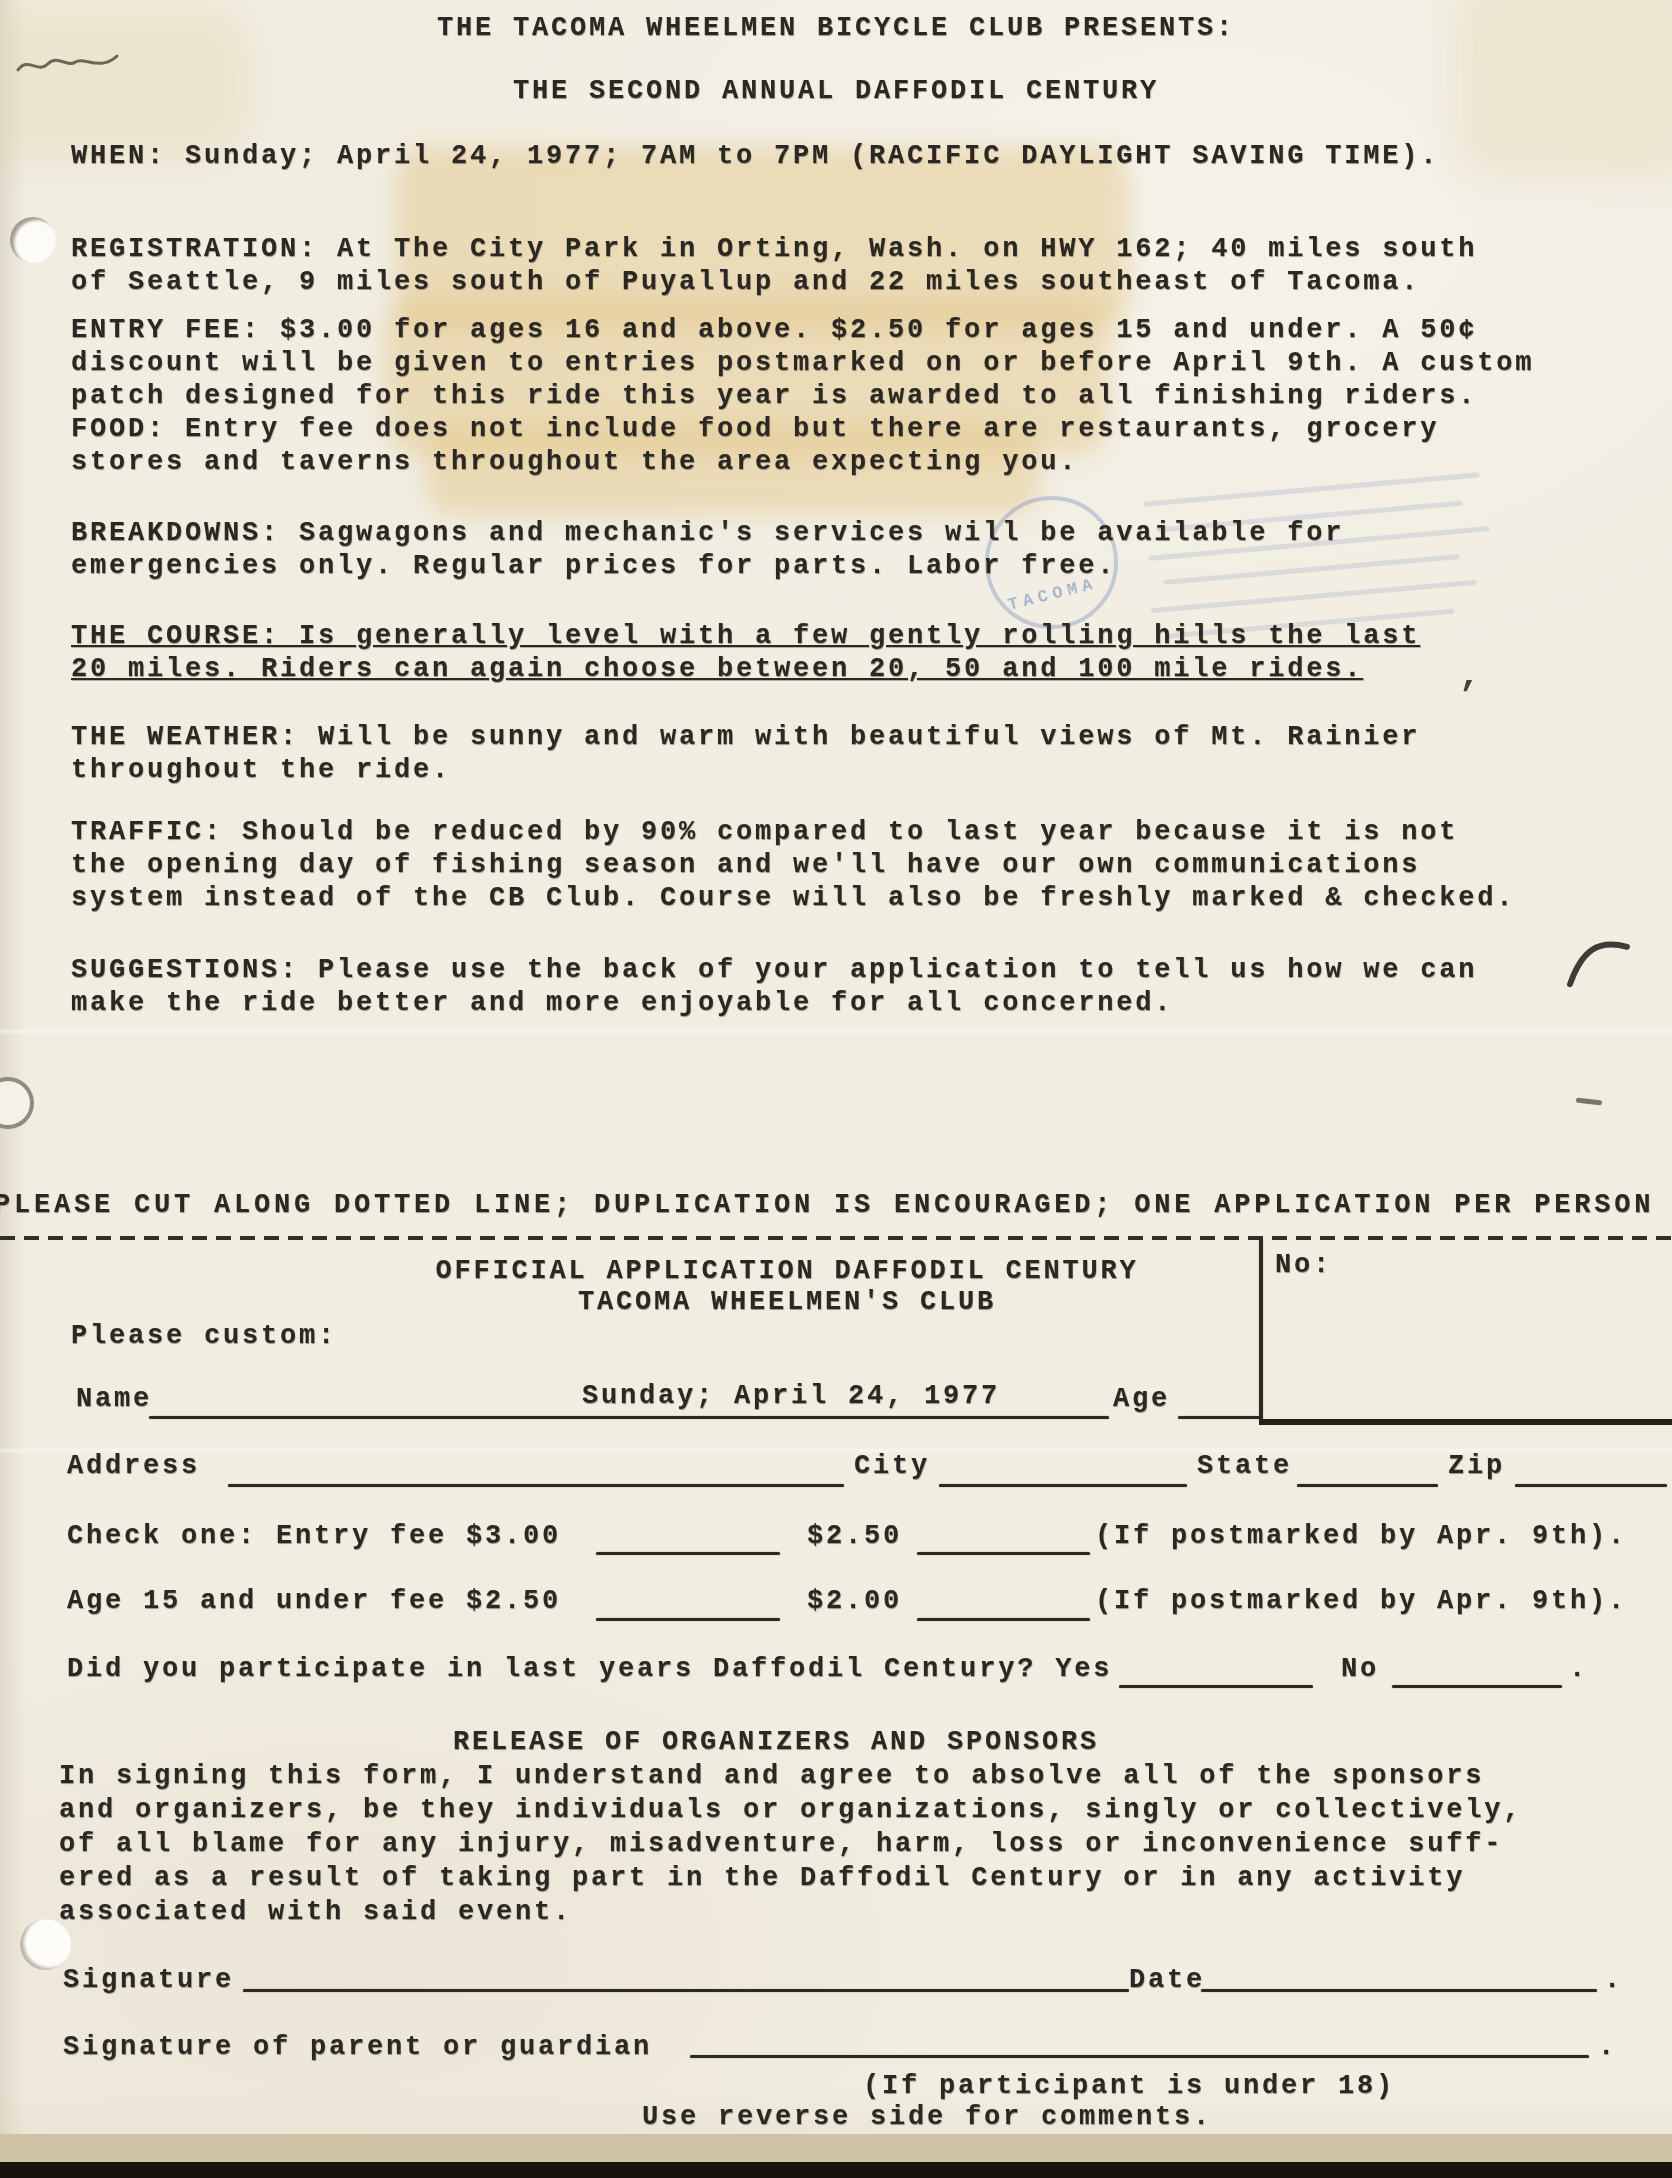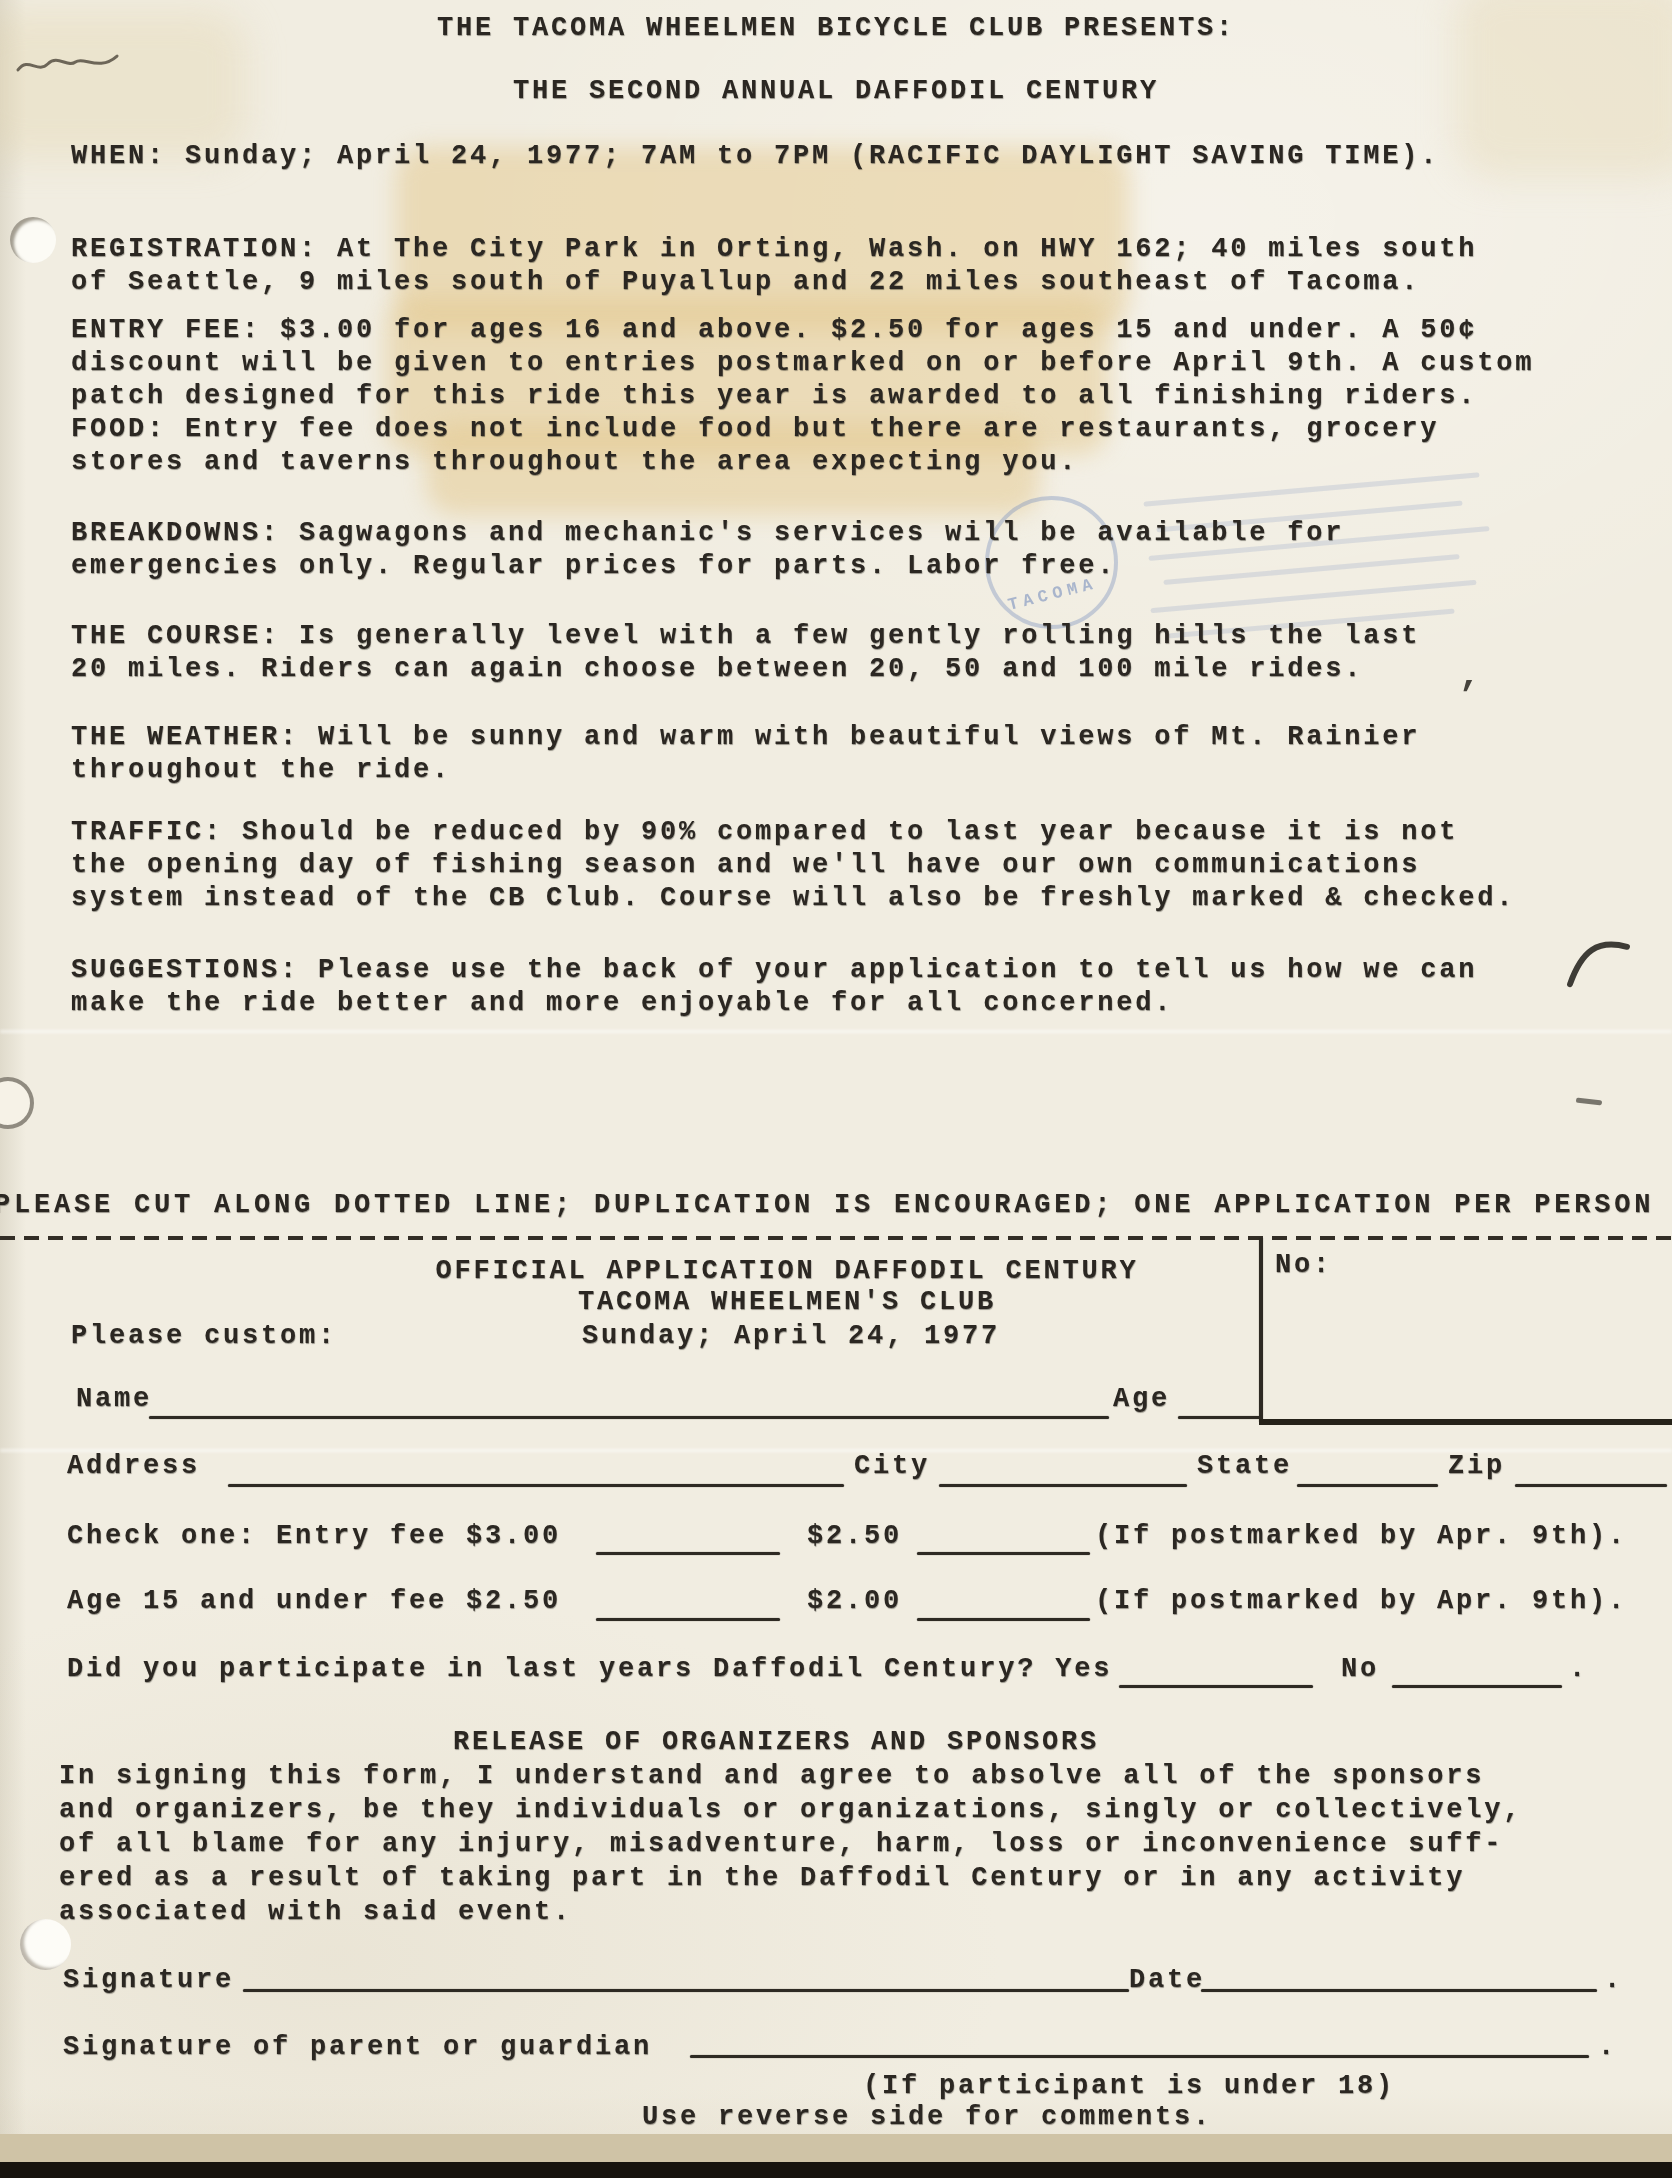--- a/index.html
+++ b/index.html
@@ -80,37 +80,37 @@
   <div class="t" style="top:140px;left:71px;">WHEN: Sunday; April 24, 1977; 7AM to 7PM (RACIFIC DAYLIGHT SAVING TIME).</div>
   <div class="t" style="top:203px;left:71px;margin-top:30px;">REGISTRATION: At The City Park in Orting, Wash. on HWY 162; 40 miles south
 of Seattle, 9 miles south of Puyallup and 22 miles southeast of Tacoma.</div>
   <div class="t" style="top:314px;left:71px;">ENTRY FEE: $3.00 for ages 16 and above. $2.50 for ages 15 and under. A 50¢
 discount will be given to entries postmarked on or before April 9th. A custom
 patch designed for this ride this year is awarded to all finishing riders.
 FOOD: Entry fee does not include food but there are restaurants, grocery
 stores and taverns throughout the area expecting you.</div>
   <div class="t" style="top:517px;left:71px;">BREAKDOWNS: Sagwagons and mechanic's services will be available for
 emergencies only. Regular prices for parts. Labor free.</div>
-  <div class="t" style="top:620px;left:71px;">THE COURSE: Is generally level with a few gently rolling hills the last
+  <div class="t" style="top:620px;left:71px;text-decoration:underline;">THE COURSE: Is generally level with a few gently rolling hills the last
 20 miles. Riders can again choose between 20, 50 and 100 mile rides.</div>
   <div class="t" style="top:721px;left:71px;">THE WEATHER: Will be sunny and warm with beautiful views of Mt. Rainier
 throughout the ride.</div>
   <div class="t" style="top:816px;left:71px;font-family:Liberation Mono, monospace;">TRAFFIC: Should be reduced by 90% compared to last year because it is not
 the opening day of fishing season and we'll have our own communications
 system instead of the CB Club. Course will also be freshly marked &amp; checked.</div>
   <div class="t" style="top:954px;left:71px;">SUGGESTIONS: Please use the back of your application to tell us how we can
 make the ride better and more enjoyable for all concerned.</div>
 
   <div class="t" style="top:1189px;left:-6px;letter-spacing:3.8px;white-space:nowrap;">PLEASE CUT ALONG DOTTED LINE; DUPLICATION IS ENCOURAGED; ONE APPLICATION PER PERSON</div>
   <div class="dotted"></div>
 
   <div class="t ctr2" style="top:1255px;">OFFICIAL APPLICATION DAFFODIL CENTURY</div>
   <div class="t ctr2" style="top:1286px;">TACOMA WHEELMEN'S CLUB</div>
   <div class="t" style="top:1320px;left:71px;">Please custom:</div>
-  <div class="t" style="top:1320px;left:582px;">Sunday; April 24, 1977</div>
+  <div class="t" style="top:1380px;left:582px;">Sunday; April 24, 1977</div>
 
   <div class="vline"></div>
   <div class="heavy"></div>
   <div class="t" style="top:1249px;left:1275px;">No:</div>
 
   <div class="t" style="top:1383px;left:76px;">Name</div>
   <div class="rule" style="left:149px;top:1416px;width:960px;"></div>
   <div class="t" style="top:1383px;left:1113px;">Age</div>
   <div class="rule" style="left:1178px;top:1416px;width:83px;"></div>
 

